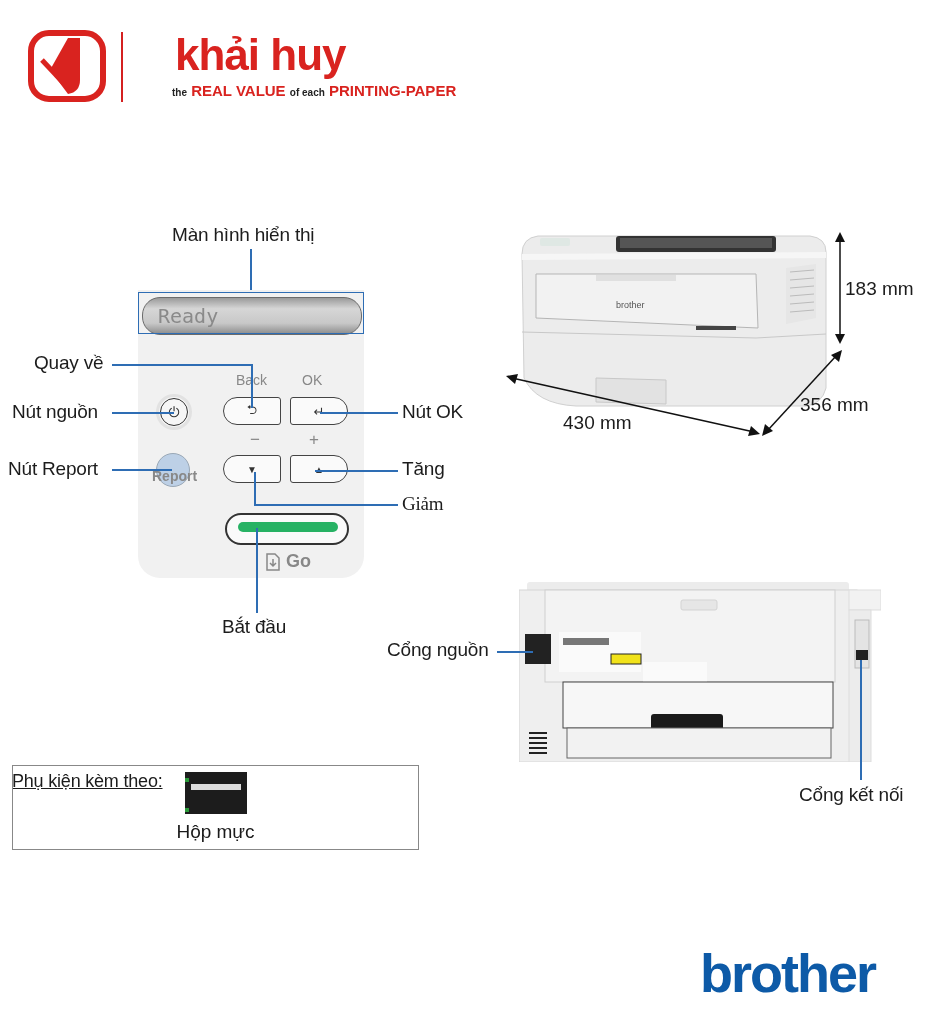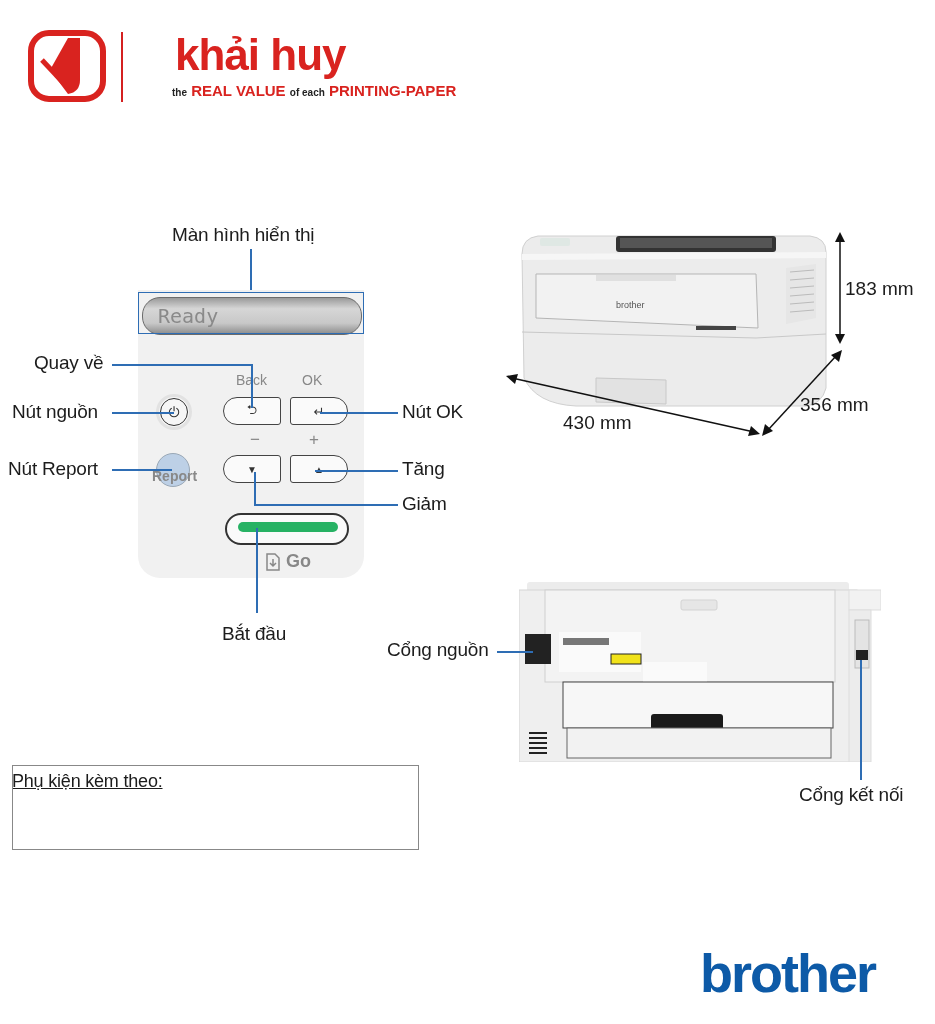--- a/index.html
+++ b/index.html
@@ -109,26 +109,26 @@
 
 <div class="lbl" style="left:8px;top:458px;">Nút Report</div>
 <div class="ln" style="left:112px;top:469px;width:60px;height:1.5px;"></div>
 
 <div class="lbl" style="left:402px;top:401px;">Nút OK</div>
 <div class="ln" style="left:320px;top:412px;width:78px;height:1.5px;"></div>
 
 <div class="lbl" style="left:402px;top:458px;">Tăng</div>
 <div class="ln" style="left:315px;top:470px;width:83px;height:1.5px;"></div>
 
-<div class="lbl" style="left:402px;top:493px;">Giảm</div>
+<div class="lbl" style="left:402px;top:493px;font-family:Liberation Serif, serif;">Giảm</div>
 <div class="ln" style="left:254px;top:472px;width:1.5px;height:33px;"></div>
 <div class="ln" style="left:254px;top:504px;width:144px;height:1.5px;"></div>
 
 <div class="ln" style="left:256px;top:528px;width:1.5px;height:85px;"></div>
-<div class="lbl" style="left:222px;top:616px;margin-top:7px;">Bắt đầu</div>
+<div class="lbl" style="left:222px;top:616px;">Bắt đầu</div>
 
 <svg class="abs pf" viewBox="0 0 312 196">
   <path d="M6 26 Q6 10 22 8 L294 8 Q310 10 310 24 L310 160 Q306 176 290 178 L60 178 Q20 176 8 150 Z" fill="#ececec" stroke="#d0d0d0"></path>
   <path d="M6 26 L310 24 L310 30 L6 32 Z" fill="#f6f6f6"></path>
   <rect x="100" y="8" width="160" height="16" rx="3" fill="#333"></rect>
   <rect x="104" y="10" width="152" height="10" fill="#555"></rect>
   <path d="M20 46 L240 46 L242 100 L20 90 Z" fill="#f2f2f2" stroke="#b5b5b5"></path>
   <rect x="80" y="47" width="80" height="6" fill="#e0e0e0"></rect>
   <text x="100" y="80" font-size="9" fill="#555" font-family="Liberation Sans, sans-serif">brother</text>
   <rect x="180" y="98" width="40" height="4" fill="#444"></rect>
@@ -189,15 +189,24 @@
       <rect x="10" y="170" width="18" height="2"></rect>
     </g>
 </svg>
 <div class="lbl" style="left:387px;top:639px;">Cổng nguồn</div>
 <div class="ln" style="left:497px;top:651px;width:36px;height:1.5px;"></div>
 <div class="ln" style="left:860px;top:660px;width:1.5px;height:120px;"></div>
 <div class="lbl" style="left:799px;top:784px;">Cổng kết nối</div>
 
 <div class="lbl acc-title">Phụ kiện kèm theo:</div>
 <div class="abs acc-table">
+  <div class="acc-cell">
+    <svg width="70" height="46" viewBox="0 0 70 46">
+      <rect x="4" y="2" width="62" height="42" fill="#1c1c1c"></rect>
+      <rect x="10" y="14" width="50" height="6" fill="#ddd"></rect>
+      <rect x="4" y="8" width="4" height="4" fill="#2b9a3a"></rect>
+      <rect x="4" y="38" width="4" height="4" fill="#2b9a3a"></rect>
+    </svg>
+    <div class="name">Hộp mực</div>
+  </div>
 </div>
 
 <div class="abs brand">brother</div>
 
 </body></html>

